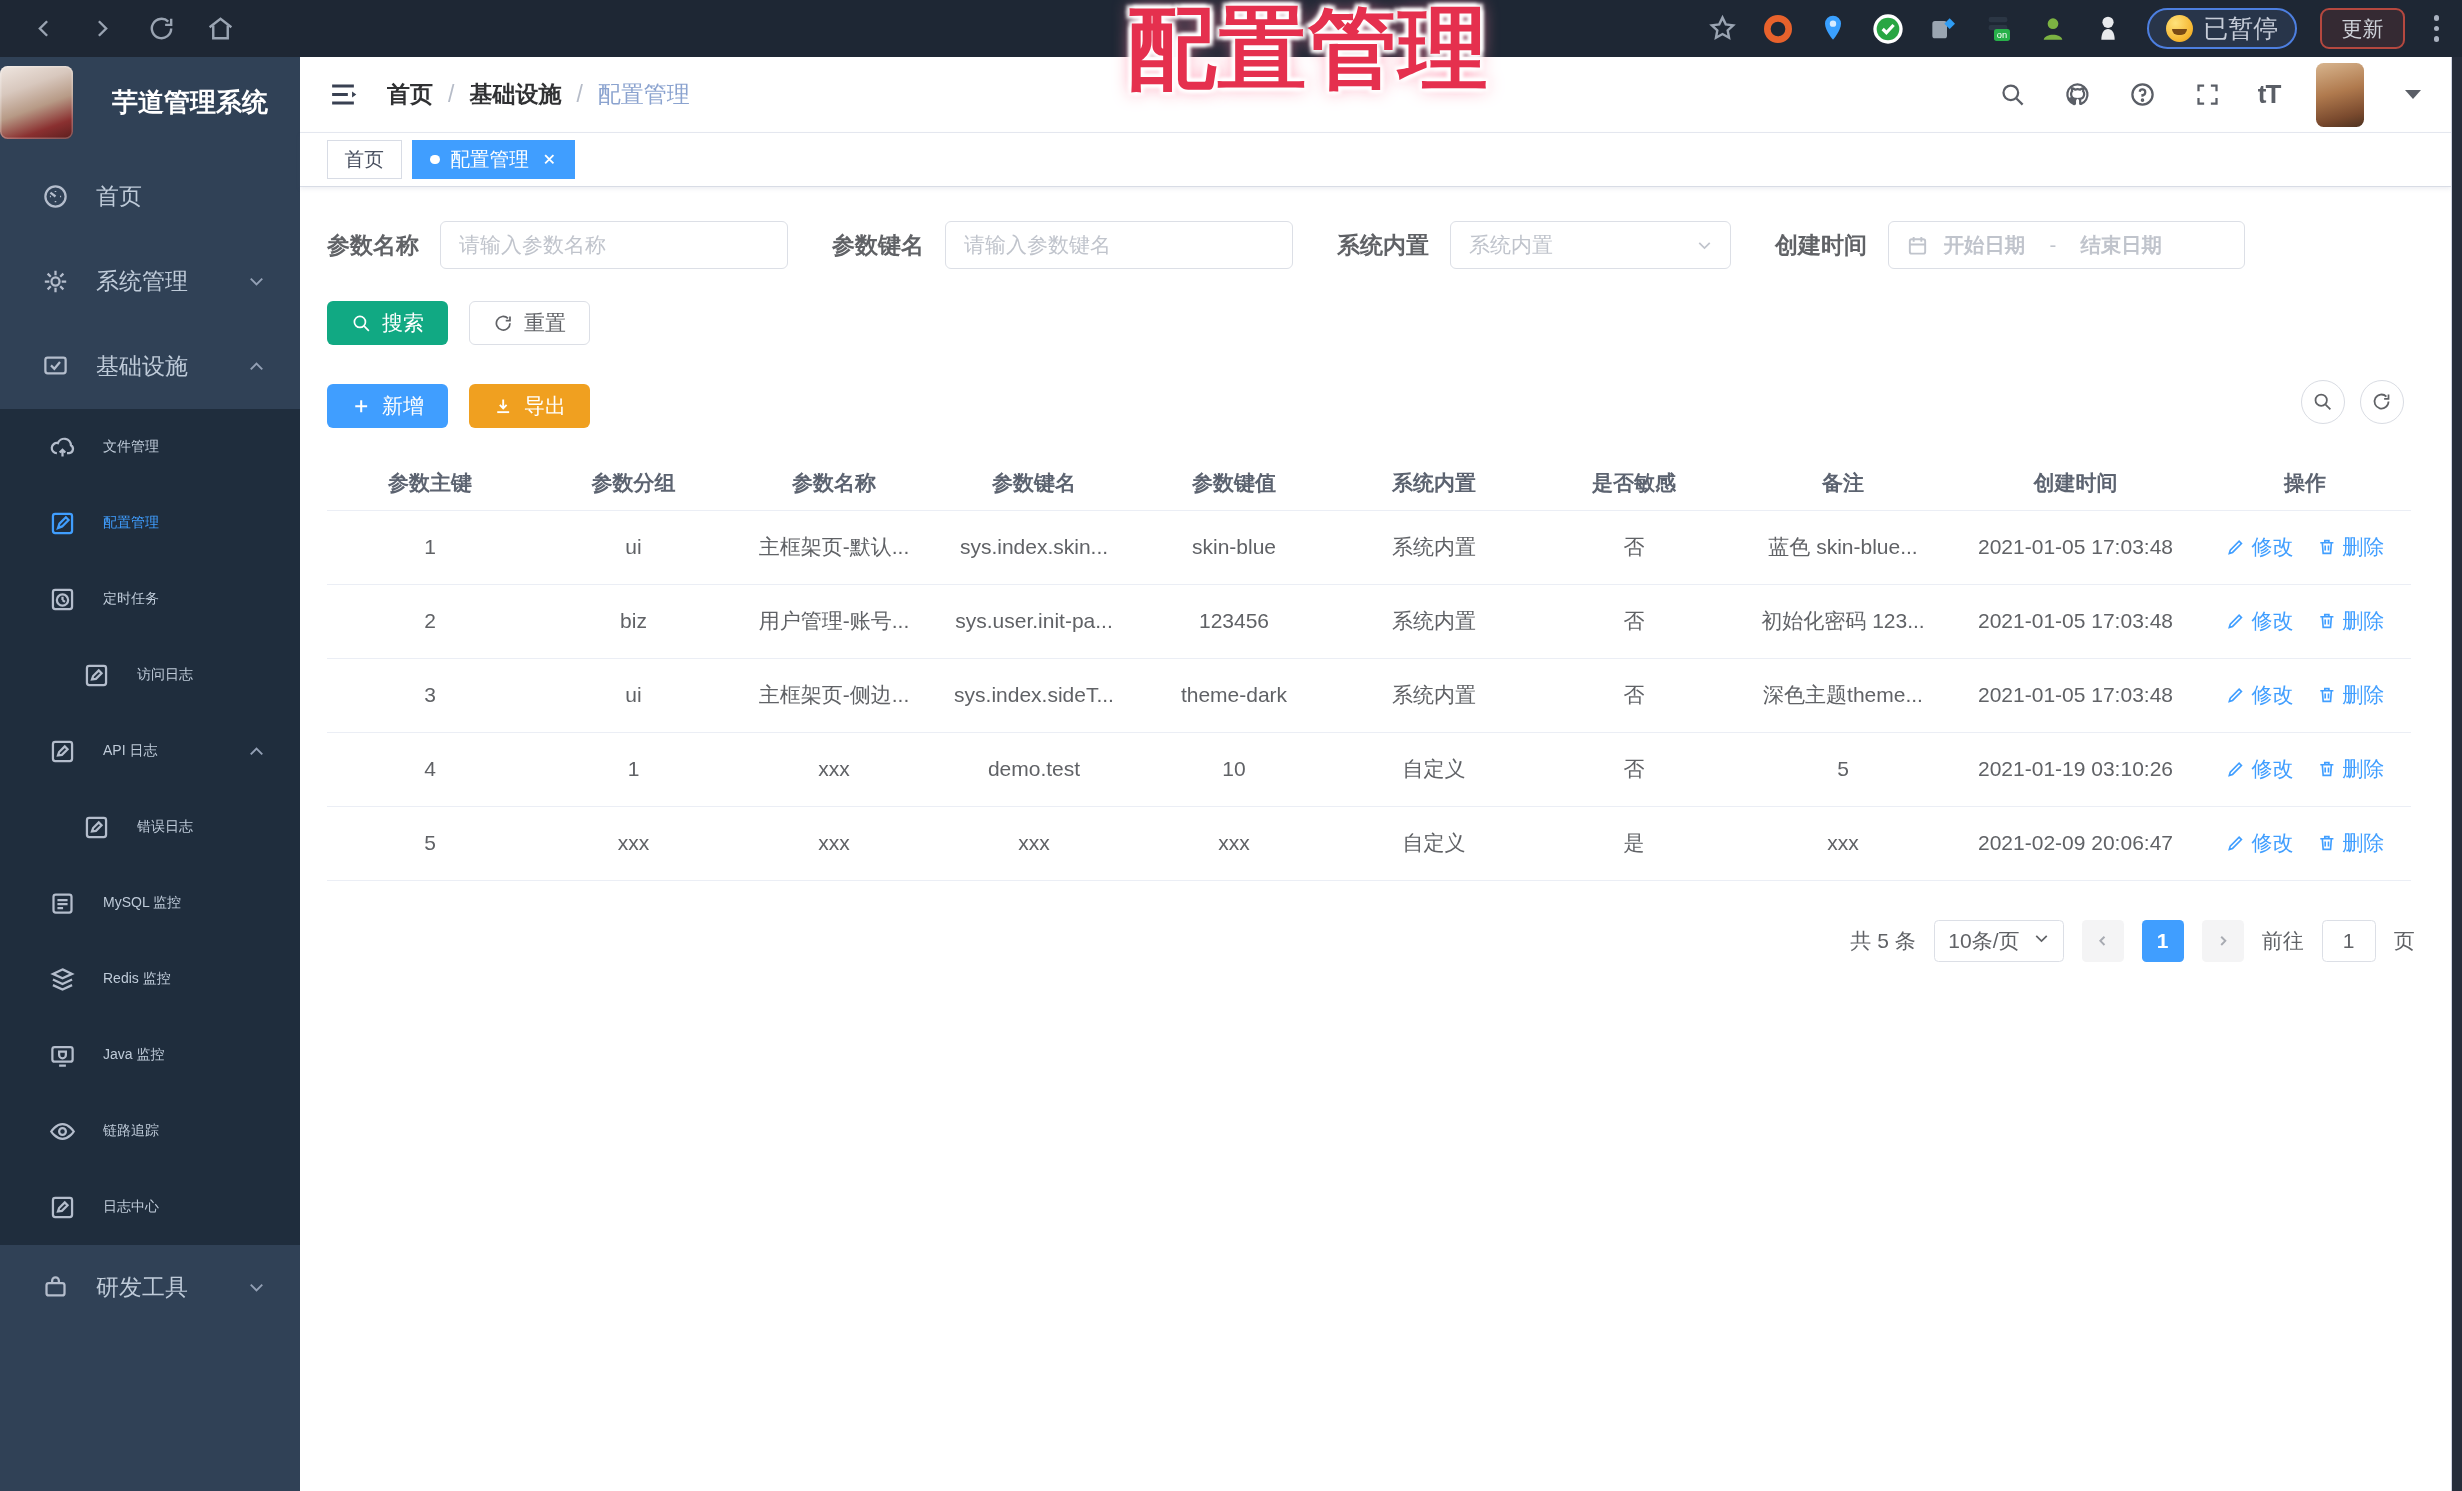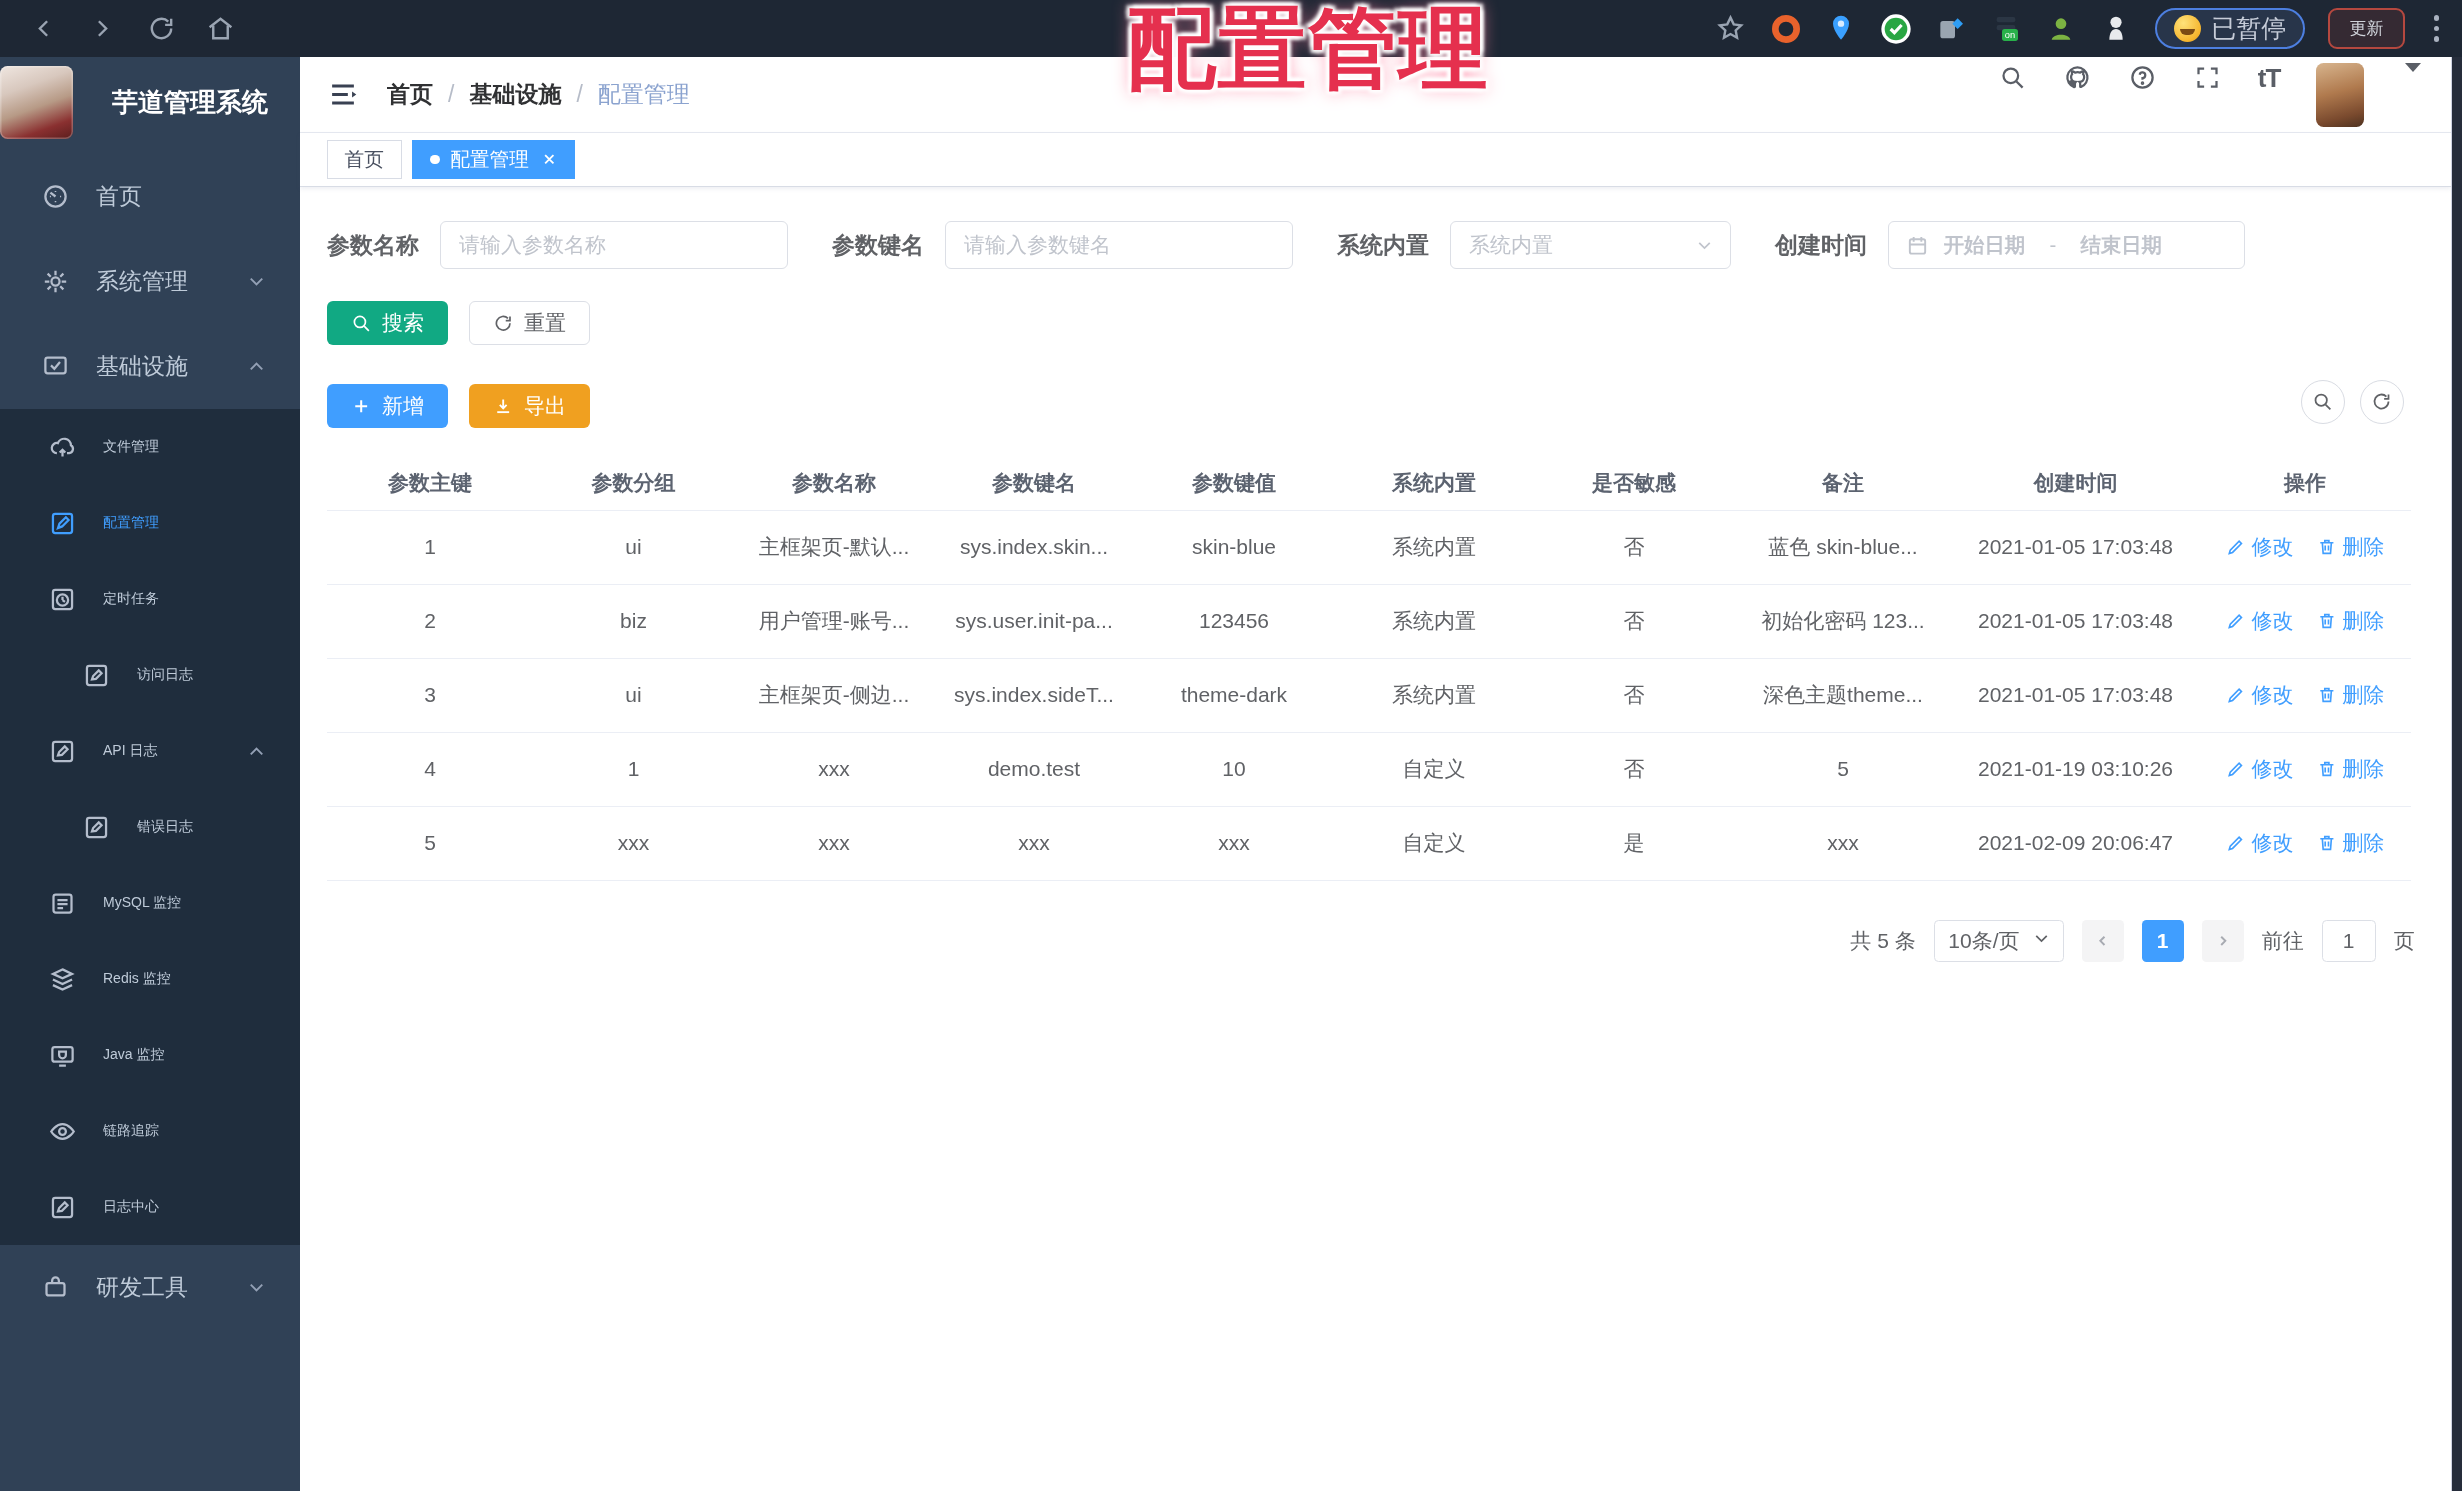--- a/index.html
+++ b/index.html
@@ -22,21 +22,21 @@
   .url-path{color:#939daa;font-weight:400;}
   .bb-right{margin-left:auto;display:flex;align-items:center;gap:23px;}
   .ext-ic{width:32px;height:32px;display:flex;align-items:center;justify-content:center;}
   .paused-pill{display:flex;align-items:center;gap:10.6px;height:41px;padding:0 16.6px;border-radius:20.4px;
     border:2.3px solid #4d7fe0;background:rgba(70,95,140,.25);color:#c6ccd8;font-size:25px;}
   .emoji-dot{width:27px;height:27px;border-radius:50%;
     background:radial-gradient(circle at 35% 30%,#ffe27a,#f5b52e 70%,#d98f1f);position:relative;}
   .emoji-dot:after{content:"";position:absolute;left:6px;top:13.6px;width:15px;height:6.8px;
     border-radius:0 0 7.6px 7.6px;background:#7a4a14;}
   .update-btn{height:41px;padding:0 19.7px;border-radius:9px;border:2.3px solid #b5483f;
-    background:rgba(160,60,50,.18);color:#cfd3da;font-size:17px;display:flex;align-items:center;}
+    background:rgba(160,60,50,.18);color:#cfd3da;font-size:21px;display:flex;align-items:center;}
   .kebab{display:flex;flex-direction:column;gap:5.3px;padding:0 6px;}
   .kebab i{width:5.3px;height:5.3px;border-radius:50%;background:#aab2c0;}
 
   
   .overlay-title{position:absolute;left:1127px;top:0px;z-index:50;font-size:89px;font-weight:900;
     color:#e5304e;letter-spacing:1.5px;line-height:1.1;
     text-shadow:-3px -3px 3.8px #ffffff,3px -3px 3.8px #ffffff,-3px 3px 3.8px #ffffff,3px 3px 3.8px #ffffff,
       0 0 16.6px rgba(255,130,160,.95);}
 
   
@@ -60,21 +60,21 @@
 
   
   .app-header{position:absolute;left:300px;top:57px;right:11.3px;height:76px;background:#fff;
     border-bottom:0.8px solid #e6e9f0;display:flex;align-items:center;padding:0 30px 0 27px;z-index:2;}
   .hamburger{width:33px;height:30px;color:#394152;display:flex;align-items:center;}
   .hamburger svg{width:32px;height:29px;}
   .breadcrumb{display:flex;align-items:center;margin-left:27px;font-size:23px;}
   .crumb{color:#303133;font-weight:600;}
   .crumb-sep{color:#b6bcc8;margin:0 15px;font-weight:400;}
   .crumb.current{color:#8ba3cf;font-weight:400;}
-  .hd-right{margin-left:auto;display:flex;align-items:flex-start;gap:35px;color:#5a5e66;}
+  .hd-right{margin-left:auto;display:flex;align-items:center;gap:35px;color:#5a5e66;}
   .hd-ic{width:30px;height:30px;display:flex;align-items:center;justify-content:center;}
   .hd-ic svg{width:27px;height:27px;}
   .font-ic{font-size:26px;font-weight:700;color:#5a5e66;letter-spacing:-0.8px;}
   .user-avatar{width:48px;height:64px;border-radius:7.6px;
     background:linear-gradient(165deg,#d8b58e 0%,#b07a4e 45%,#7a4a2e 80%,#4e3220 100%);}
   .caret-down{width:0;height:0;border-left:8.3px solid transparent;border-right:8.3px solid transparent;
     border-top:9.8px solid #5a5e66;margin-left:6px;}
 
   
   .tabbar{position:absolute;left:300px;top:133px;right:11.3px;height:54px;background:#fff;

